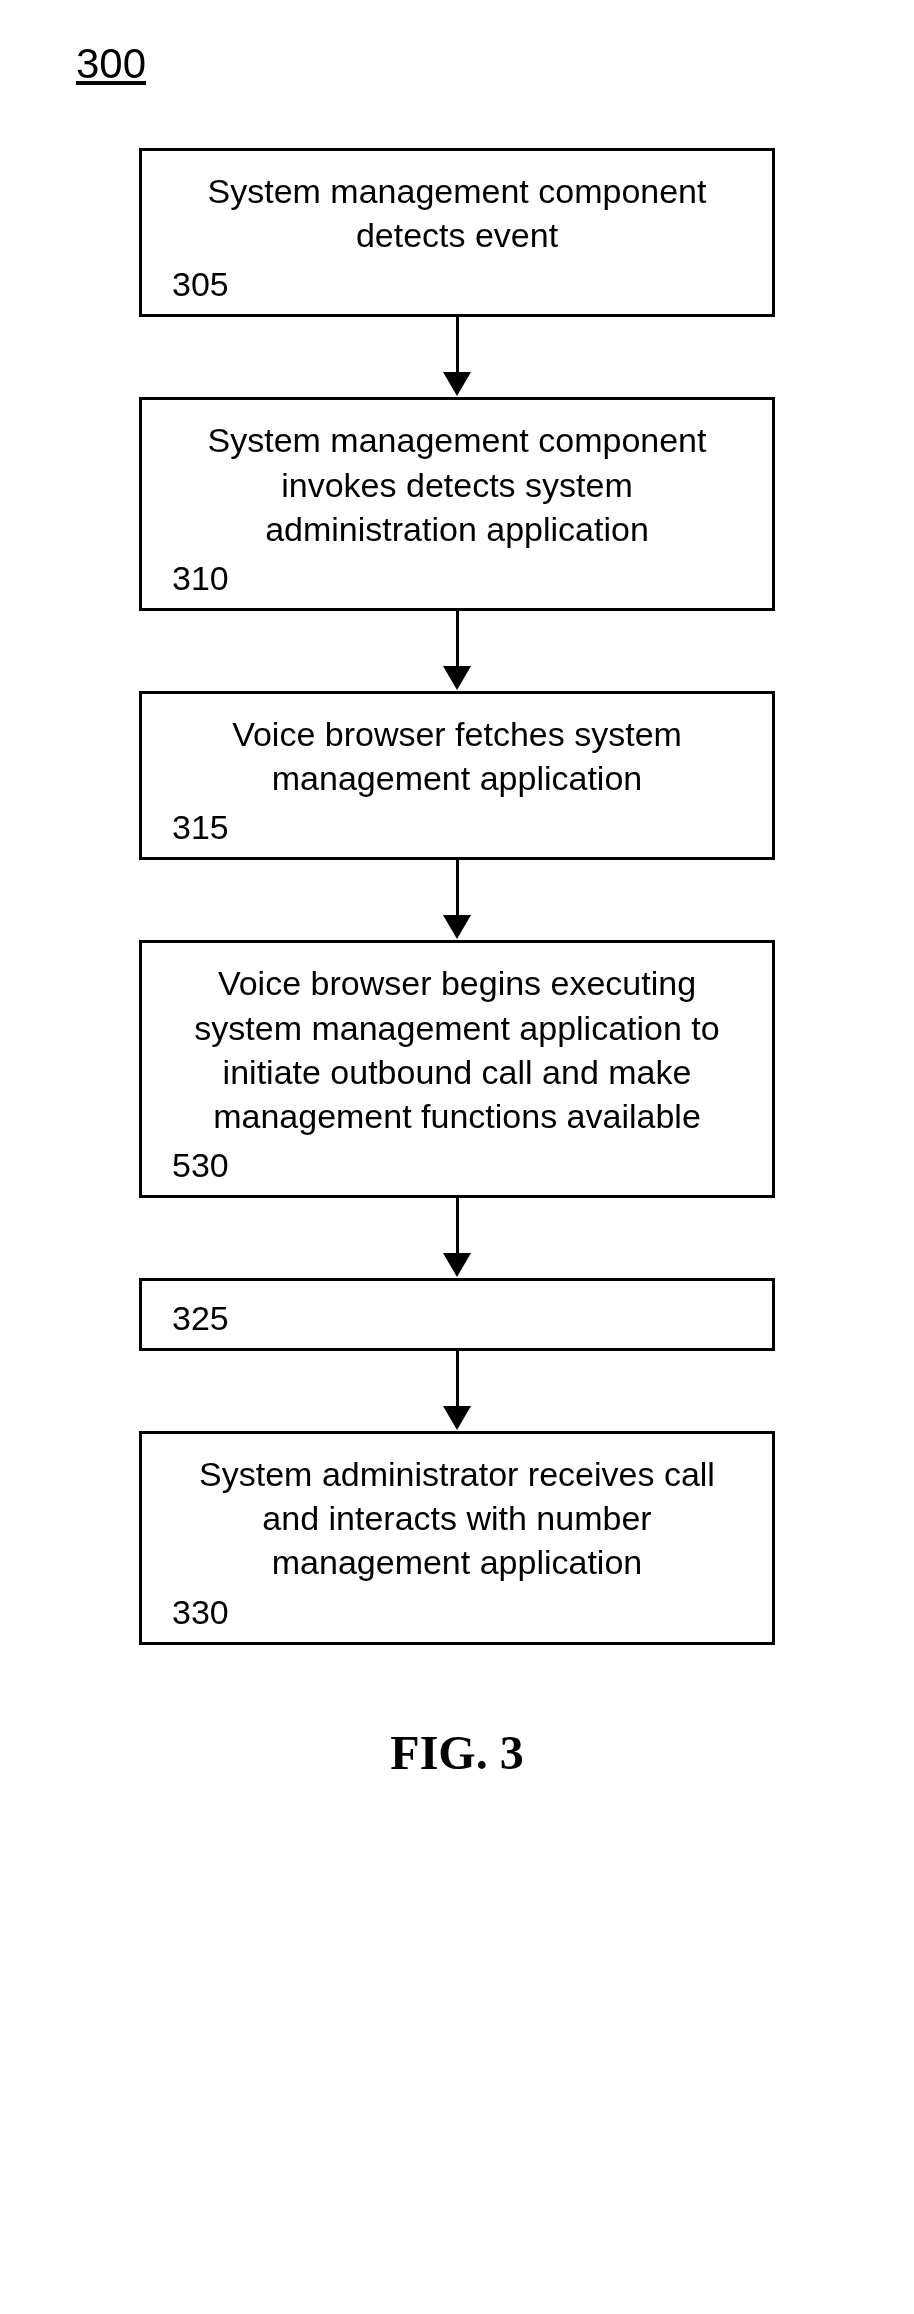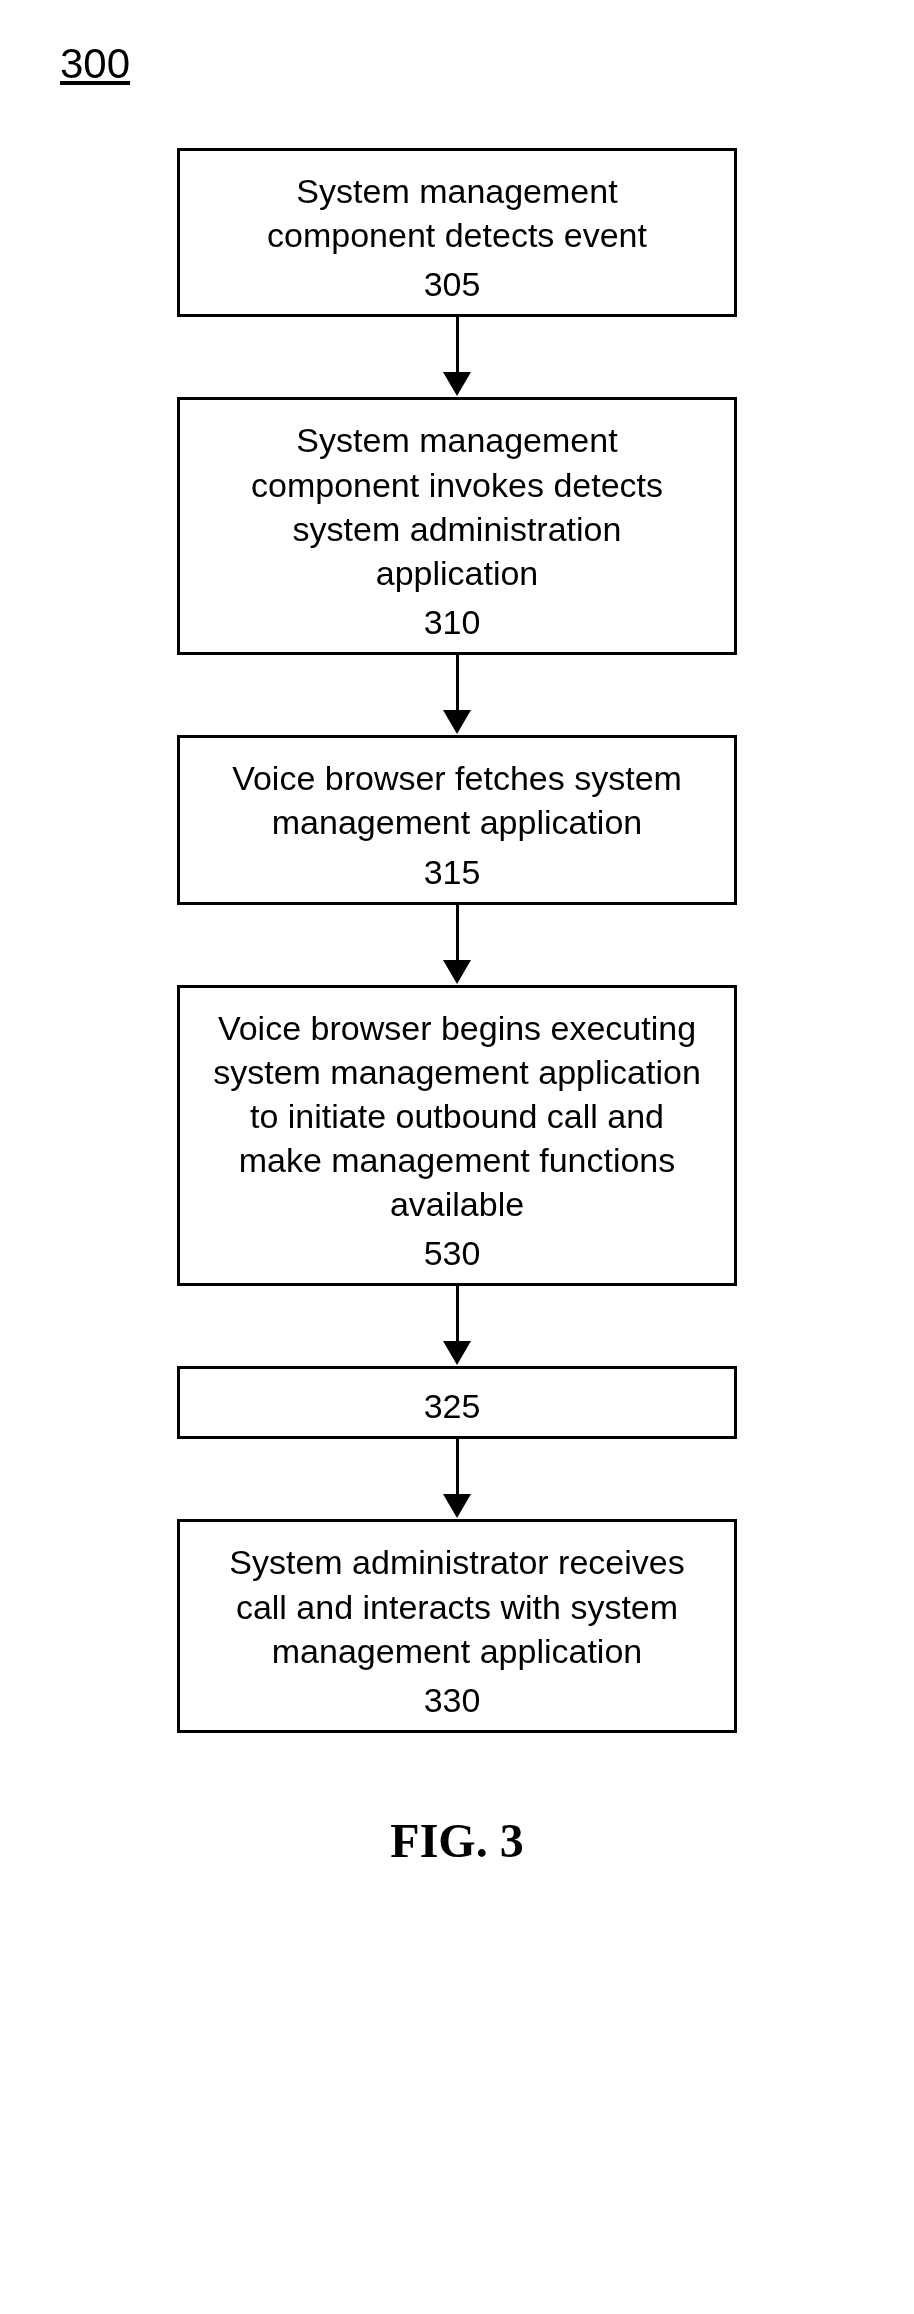--- a/index.html
+++ b/index.html
@@ -10,45 +10,45 @@
     body {
       font-family: Arial, Helvetica, sans-serif;
       background: #fff;
       width: 914px;
       padding: 40px 0;
     }
     .figure-number {
       font-size: 42px;
       font-weight: normal;
       text-decoration: underline;
-      margin-left: 60px;
+      margin-left: 76px;
       margin-bottom: 60px;
     }
     .flowchart {
       display: flex;
       flex-direction: column;
       align-items: center;
       width: 100%;
     }
     .step-box {
       border: 3px solid #000;
-      width: 560px;
+      width: 636px;
       padding: 18px 30px 10px 30px;
       position: relative;
       background: #fff;
     }
     .step-text {
       font-size: 34px;
       line-height: 1.3;
       text-align: center;
       margin-bottom: 8px;
     }
     .step-number {
       font-size: 34px;
-      text-align: center;
+      text-align: left;
       padding-right: 10px;
     }
     .arrow {
       display: flex;
       flex-direction: column;
       align-items: center;
       height: 80px;
       justify-content: flex-start;
     }
     .arrow-line {
@@ -121,19 +121,19 @@
   <div class="step-box">
     <div class="step-number">325</div>
   </div>
 
   <div class="arrow">
     <div class="arrow-line"></div>
     <div class="arrow-head"></div>
   </div>
 
   <div class="step-box">
-    <div class="step-text">System administrator receives call and interacts with system management application</div>
+    <div class="step-text">System administrator receives call and interacts with number management application</div>
     <div class="step-number">330</div>
   </div>
 
 </div>
 
 <div class="figure-caption">FIG. 3</div>
 
 </body></html>

